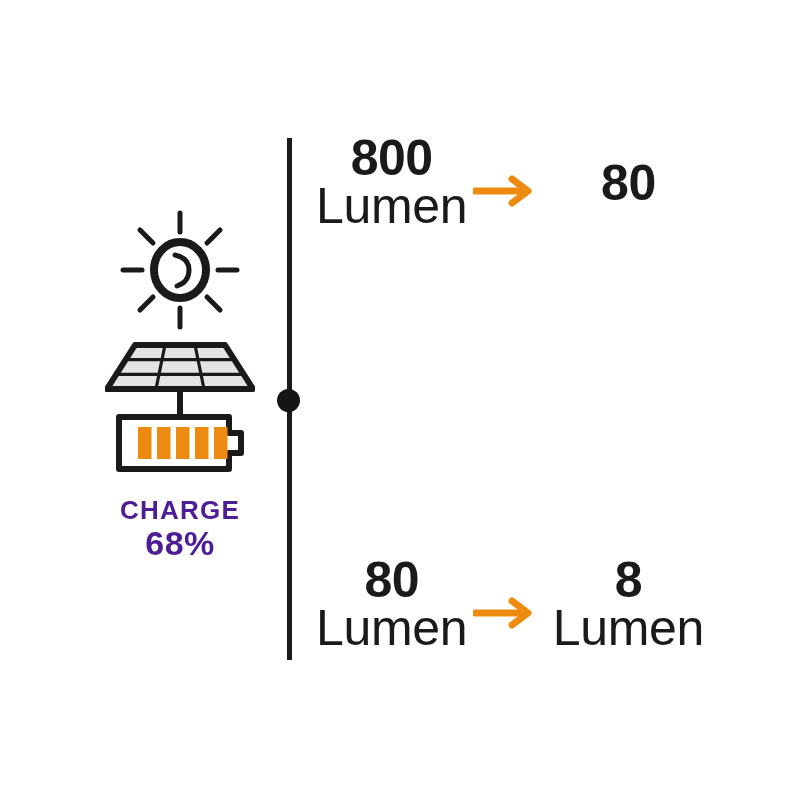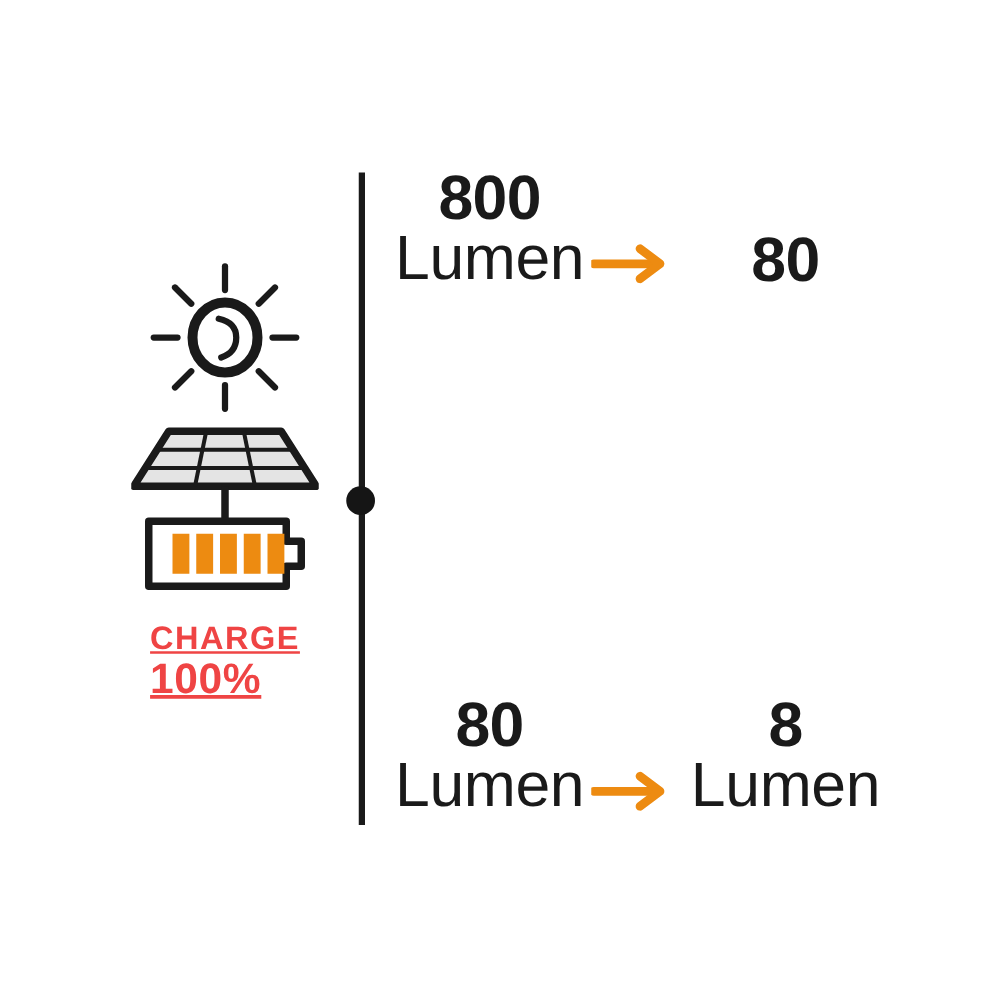--- a/index.html
+++ b/index.html
@@ -32,22 +32,22 @@
     width: 130px;
     height: 130px;
   }
   .panel-battery-wrap {
     width: 150px;
     height: 140px;
     margin-top: 6px;
   }
   #charge-text-block {
     margin-top: 16px;
-    color: #ef4444;
-    text-decoration: underline;
+    text-align: center;
+    color: #4c1d95;
   }
   #charge-label {
     font-size: 26px;
     font-weight: bold;
     letter-spacing: 1.2px;
     line-height: 1.05;
   }
   #charge-value {
     font-size: 34px;
     font-weight: bold;
@@ -71,21 +71,21 @@
     width: 23px;
     height: 23px;
     border-radius: 50%;
     background: #151515;
   }
 
   
   .metric-row {
     position: absolute;
     display: flex;
-    align-items: flex-end;
+    align-items: center;
   }
   #row-high { left: 316px; top: 135px; }
   #row-low  { left: 316px; top: 557px; }
 
   .metric-stack {
     display: flex;
     flex-direction: column;
     align-items: center;
     color: #1a1a1a;
   }
@@ -159,21 +159,21 @@
             <rect x="71" y="86" width="13.5" height="32"></rect>
             <rect x="90" y="86" width="13.5" height="32"></rect>
             <rect x="109" y="86" width="13.5" height="32"></rect>
           </g>
         </g>
       </svg>
     </div>
 
     <div id="charge-text-block">
       <div id="charge-label">CHARGE</div>
-      <div id="charge-value">100%</div>
+      <div id="charge-value">68%</div>
     </div>
   </div>
 
   <div id="divider-line"></div>
   <div id="divider-dot"></div>
 
   <div id="row-high" class="metric-row">
     <div class="metric-stack stack-source">
       <div class="metric-number">800</div>
       <div class="metric-unit">Lumen</div>

